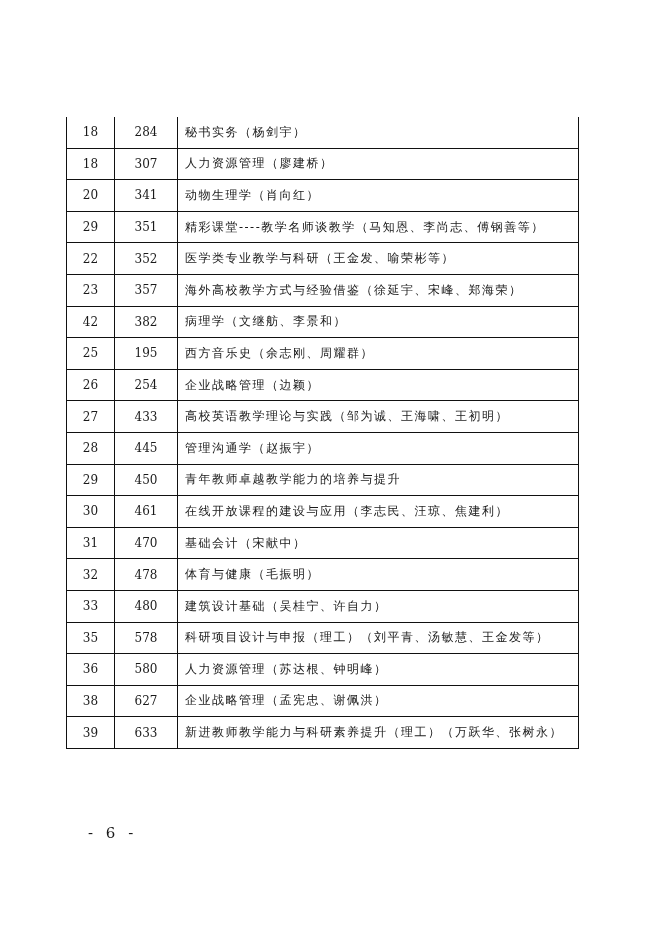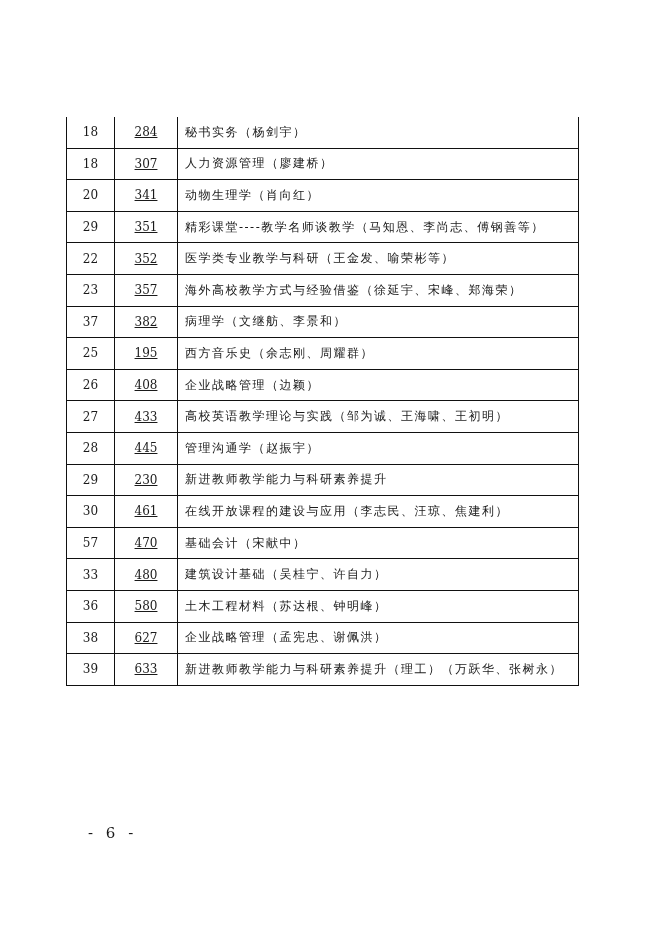--- a/index.html
+++ b/index.html
@@ -10,21 +10,21 @@
     position: absolute; left: 66px; top: 117px; width: 513px;
     border-collapse: collapse; table-layout: fixed;
   }
   table.course-table td {
     border: 1.2px solid #111;
     height: 30.6px; padding: 0; font-size: 12px; vertical-align: middle;
     white-space: nowrap; overflow: visible;
   }
   table.course-table tr:first-child td { border-top: none; }
   td.col-idx { width: 47px; text-align: center; }
-  td.col-code { width: 62px; text-align: center; text-decoration: underline; }
+  td.col-code { width: 62px; text-align: center; }
   td.col-title { padding-left: 7px !important; letter-spacing: 1.5px; font-size: 11.5px; margin-top: 35px; }
   .page-number { position: absolute; left: 88px; top: 824px; font-size: 15px; letter-spacing: 4px; }
 </style>
 </head>
 <body>
 
 <div class="page">
   <table class="course-table">
     <tbody id="rows">
         <tr>
@@ -51,68 +51,78 @@
           <td class="col-idx">22</td>
           <td class="col-code">352</td>
           <td class="col-title">医学类专业教学与科研（王金发、喻荣彬等）</td>
         </tr>
         <tr>
           <td class="col-idx">23</td>
           <td class="col-code">357</td>
           <td class="col-title">海外高校教学方式与经验借鉴（徐延宇、宋峰、郑海荣）</td>
         </tr>
         <tr>
-          <td class="col-idx">37</td>
+          <td class="col-idx">42</td>
           <td class="col-code">382</td>
           <td class="col-title">病理学（文继舫、李景和）</td>
         </tr>
         <tr>
           <td class="col-idx">25</td>
           <td class="col-code">195</td>
           <td class="col-title">西方音乐史（余志刚、周耀群）</td>
         </tr>
         <tr>
           <td class="col-idx">26</td>
-          <td class="col-code">408</td>
+          <td class="col-code">254</td>
           <td class="col-title">企业战略管理（边颖）</td>
         </tr>
         <tr>
           <td class="col-idx">27</td>
           <td class="col-code">433</td>
           <td class="col-title">高校英语教学理论与实践（邹为诚、王海啸、王初明）</td>
         </tr>
         <tr>
           <td class="col-idx">28</td>
           <td class="col-code">445</td>
           <td class="col-title">管理沟通学（赵振宇）</td>
         </tr>
         <tr>
           <td class="col-idx">29</td>
-          <td class="col-code">230</td>
-          <td class="col-title">新进教师教学能力与科研素养提升</td>
+          <td class="col-code">450</td>
+          <td class="col-title">青年教师卓越教学能力的培养与提升</td>
         </tr>
         <tr>
           <td class="col-idx">30</td>
           <td class="col-code">461</td>
           <td class="col-title">在线开放课程的建设与应用（李志民、汪琼、焦建利）</td>
         </tr>
         <tr>
-          <td class="col-idx">57</td>
+          <td class="col-idx">31</td>
           <td class="col-code">470</td>
           <td class="col-title">基础会计（宋献中）</td>
+        </tr>
+        <tr>
+          <td class="col-idx">32</td>
+          <td class="col-code">478</td>
+          <td class="col-title">体育与健康（毛振明）</td>
         </tr>
         <tr>
           <td class="col-idx">33</td>
           <td class="col-code">480</td>
           <td class="col-title">建筑设计基础（吴桂宁、许自力）</td>
         </tr>
         <tr>
+          <td class="col-idx">35</td>
+          <td class="col-code">578</td>
+          <td class="col-title">科研项目设计与申报（理工）（刘平青、汤敏慧、王金发等）</td>
+        </tr>
+        <tr>
           <td class="col-idx">36</td>
           <td class="col-code">580</td>
-          <td class="col-title">土木工程材料（苏达根、钟明峰）</td>
+          <td class="col-title">人力资源管理（苏达根、钟明峰）</td>
         </tr>
         <tr>
           <td class="col-idx">38</td>
           <td class="col-code">627</td>
           <td class="col-title">企业战略管理（孟宪忠、谢佩洪）</td>
         </tr>
         <tr>
           <td class="col-idx">39</td>
           <td class="col-code">633</td>
           <td class="col-title">新进教师教学能力与科研素养提升（理工）（万跃华、张树永）</td>

